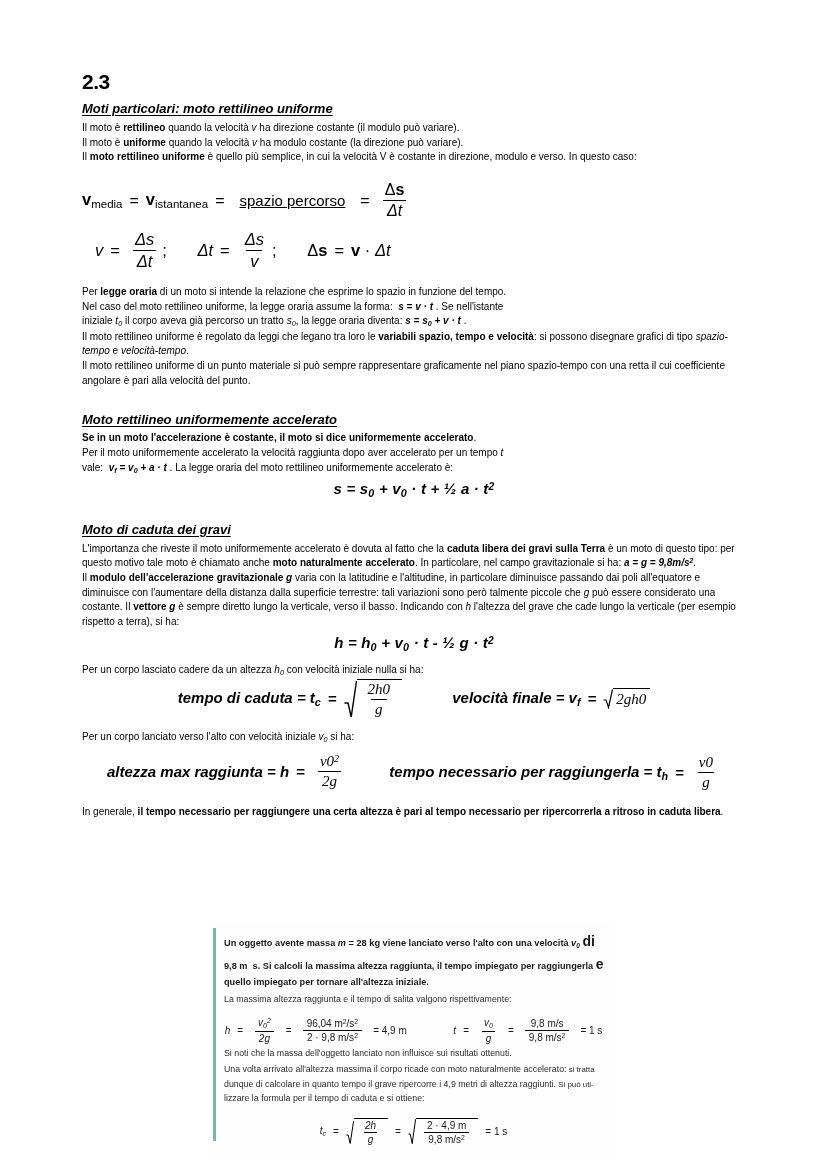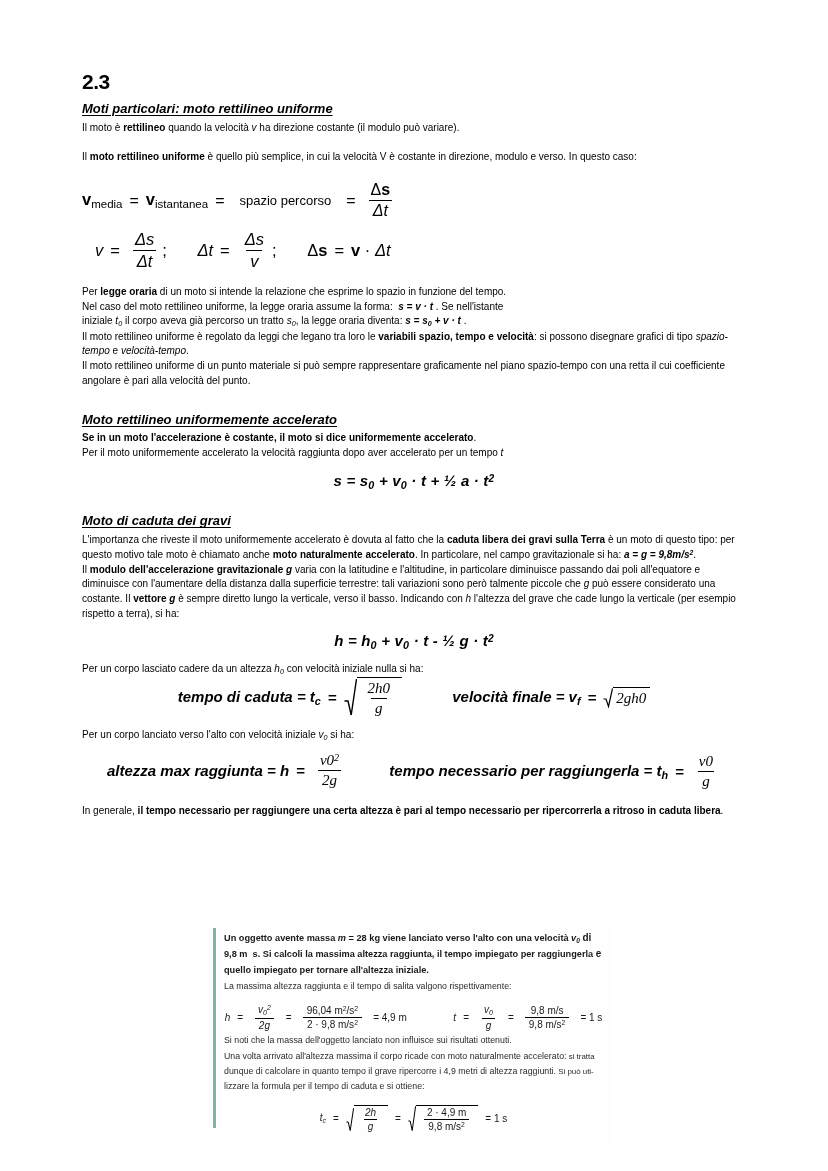--- a/index.html
+++ b/index.html
@@ -81,31 +81,31 @@
     margin: 0 4px;
   }
   .frac > .num { padding: 0 4px 1px 4px; }
   .frac > .den { padding: 1px 4px 0 4px; border-top: 1.4px solid #000; }
   .op { margin: 0 7px; }
 
   
   .fx1 { margin-top: 16px; font-size: 16px; }
   .fx1 .lead { font-weight: bold; font-size: 16.5px; }
   .fx1 .sub-lab { font-weight: normal; font-size: 11.5px; vertical-align: -0.3em; letter-spacing: 0; }
-  .fx1 .words { font-size: 13px; }
+  .fx1 .words { font-size: 15px; text-decoration: underline; }
   .fx2 { margin-top: 10px; font-size: 16.5px; }
   .fx2 .grp { margin: 0 13px; }
 
   
   .disp-bold {
     text-align: center;
     font-size: 15px;
     font-weight: bold;
     font-style: italic;
-    margin-top: 11px;
+    margin-top: 4px;
     letter-spacing: 0.2px;
   }
 
   
   .sqrt {
     display: inline-flex;
     align-items: stretch;
     vertical-align: middle;
   }
   .sqrt > .radical {
@@ -158,21 +158,21 @@
     width: 2.5px;
   }
   .exbox .inner { padding-left: 11px; padding-right: 2px; }
   .ex-stmt {
     font-size: 9.2px;
     font-weight: bold;
     line-height: 1.62;
     margin: 0;
     color: #1a1a1a;
   }
-  .ex-stmt .shrink { font-size: 10px; }
+  .ex-stmt .shrink { font-size: 14px; }
   .ex-p {
     font-size: 8.8px;
     line-height: 1.66;
     margin: 2px 0 0 0;
     color: #2a2a2a;
   }
   .ex-p .shrink { font-size: 7.9px; }
   .ex-math {
     text-align: center;
     font-size: 10px;
@@ -188,21 +188,21 @@
 
 <div class="page">
   <div class="content">
 
     <div class="chapter-num">2.3</div>
 
     <div class="sec-title">Moti particolari: moto rettilineo uniforme</div>
 
     <p class="body">
       <span>Il moto è <b>rettilineo</b> quando la velocità <span class="var">v</span> ha direzione costante (il modulo può variare).</span><br>
-      <br>
+      <span>Il moto è <b>uniforme</b> quando la velocità <span class="var">v</span> ha modulo costante (la direzione può variare).</span><br>
       <span>Il <b>moto rettilineo uniforme</b> è quello più semplice, in cui la velocità V è costante in direzione, modulo e verso. In questo caso:</span>
     </p>
 
     <div class="math-block fx1">
       <span class="mrow">
         <span class="lead"><b>v</b><span class="sub-lab">media</span></span>
         <span class="op">=</span>
         <span class="lead"><b>v</b><span class="sub-lab">istantanea</span></span>
         <span class="op">=</span>
         <span class="frac words">
@@ -247,20 +247,21 @@
       <span>Nel caso del moto rettilineo uniforme, la legge oraria assume la forma: &nbsp;<span class="bvar">s = v · t</span> . Se nell'istante</span><br>
       <span>iniziale <span class="var">t<sub>0</sub></span> il corpo aveva già percorso un tratto <span class="var">s<sub>0</sub></span>, la legge oraria diventa: <span class="bvar">s = s<sub>0</sub> + v · t</span> .</span><br>
       <span>Il moto rettilineo uniforme è regolato da leggi che legano tra loro le <b>variabili spazio, tempo e velocità</b>: si possono disegnare grafici di tipo <i>spazio-tempo</i> e <i>velocità-tempo</i>.</span><br>
       <span>Il moto rettilineo uniforme di un punto materiale si può sempre rappresentare graficamente nel piano spazio-tempo con una retta il cui coefficiente angolare è pari alla velocità del punto.</span>
     </p>
 
     <div class="sec-title spaced">Moto rettilineo uniformemente accelerato</div>
     <p class="body">
       <span><b><span>Se in un moto l'accelerazione è costante, il moto si dice uniformemente accelerato</span></b><span>.</span></span><br>
       <span>Per il moto uniformemente accelerato la velocità raggiunta dopo aver accelerato per un tempo <span class="var">t</span></span><br>
+      <span>vale: &nbsp;<span class="bvar">v<sub>f</sub> = v<sub>0</sub> + a · t</span> . La legge oraria del moto rettilineo uniformemente accelerato è:</span>
     </p>
     <div class="disp-bold">
       <span>s = s<sub>0</sub> + v<sub>0</sub> · t + ½ a · t<sup>2</sup></span>
     </div>
 
     <div class="sec-title spaced">Moto di caduta dei gravi</div>
     <p class="body">
       <span>L'importanza che riveste il moto uniformemente accelerato è dovuta al fatto che la <b>caduta libera dei gravi sulla Terra</b> è un moto di questo tipo: per questo motivo tale moto è chiamato anche <b>moto naturalmente accelerato</b>. In particolare, nel campo gravitazionale si ha: <span class="bvar">a = g = 9,8m/s<sup>2</sup></span>.</span><br>
       <span>Il <b>modulo dell'accelerazione gravitazionale <span class="var">g</span></b> varia con la latitudine e l'altitudine, in particolare diminuisce passando dai poli all'equatore e diminuisce con l'aumentare della distanza dalla superficie terrestre: tali variazioni sono però talmente piccole che <span class="var">g</span> può essere considerato una costante. Il <b>vettore <span class="var">g</span></b> è sempre diretto lungo la verticale, verso il basso. Indicando con <span class="var">h</span> l'altezza del grave che cade lungo la verticale (per esempio rispetto a terra), si ha:</span>
     </p>

